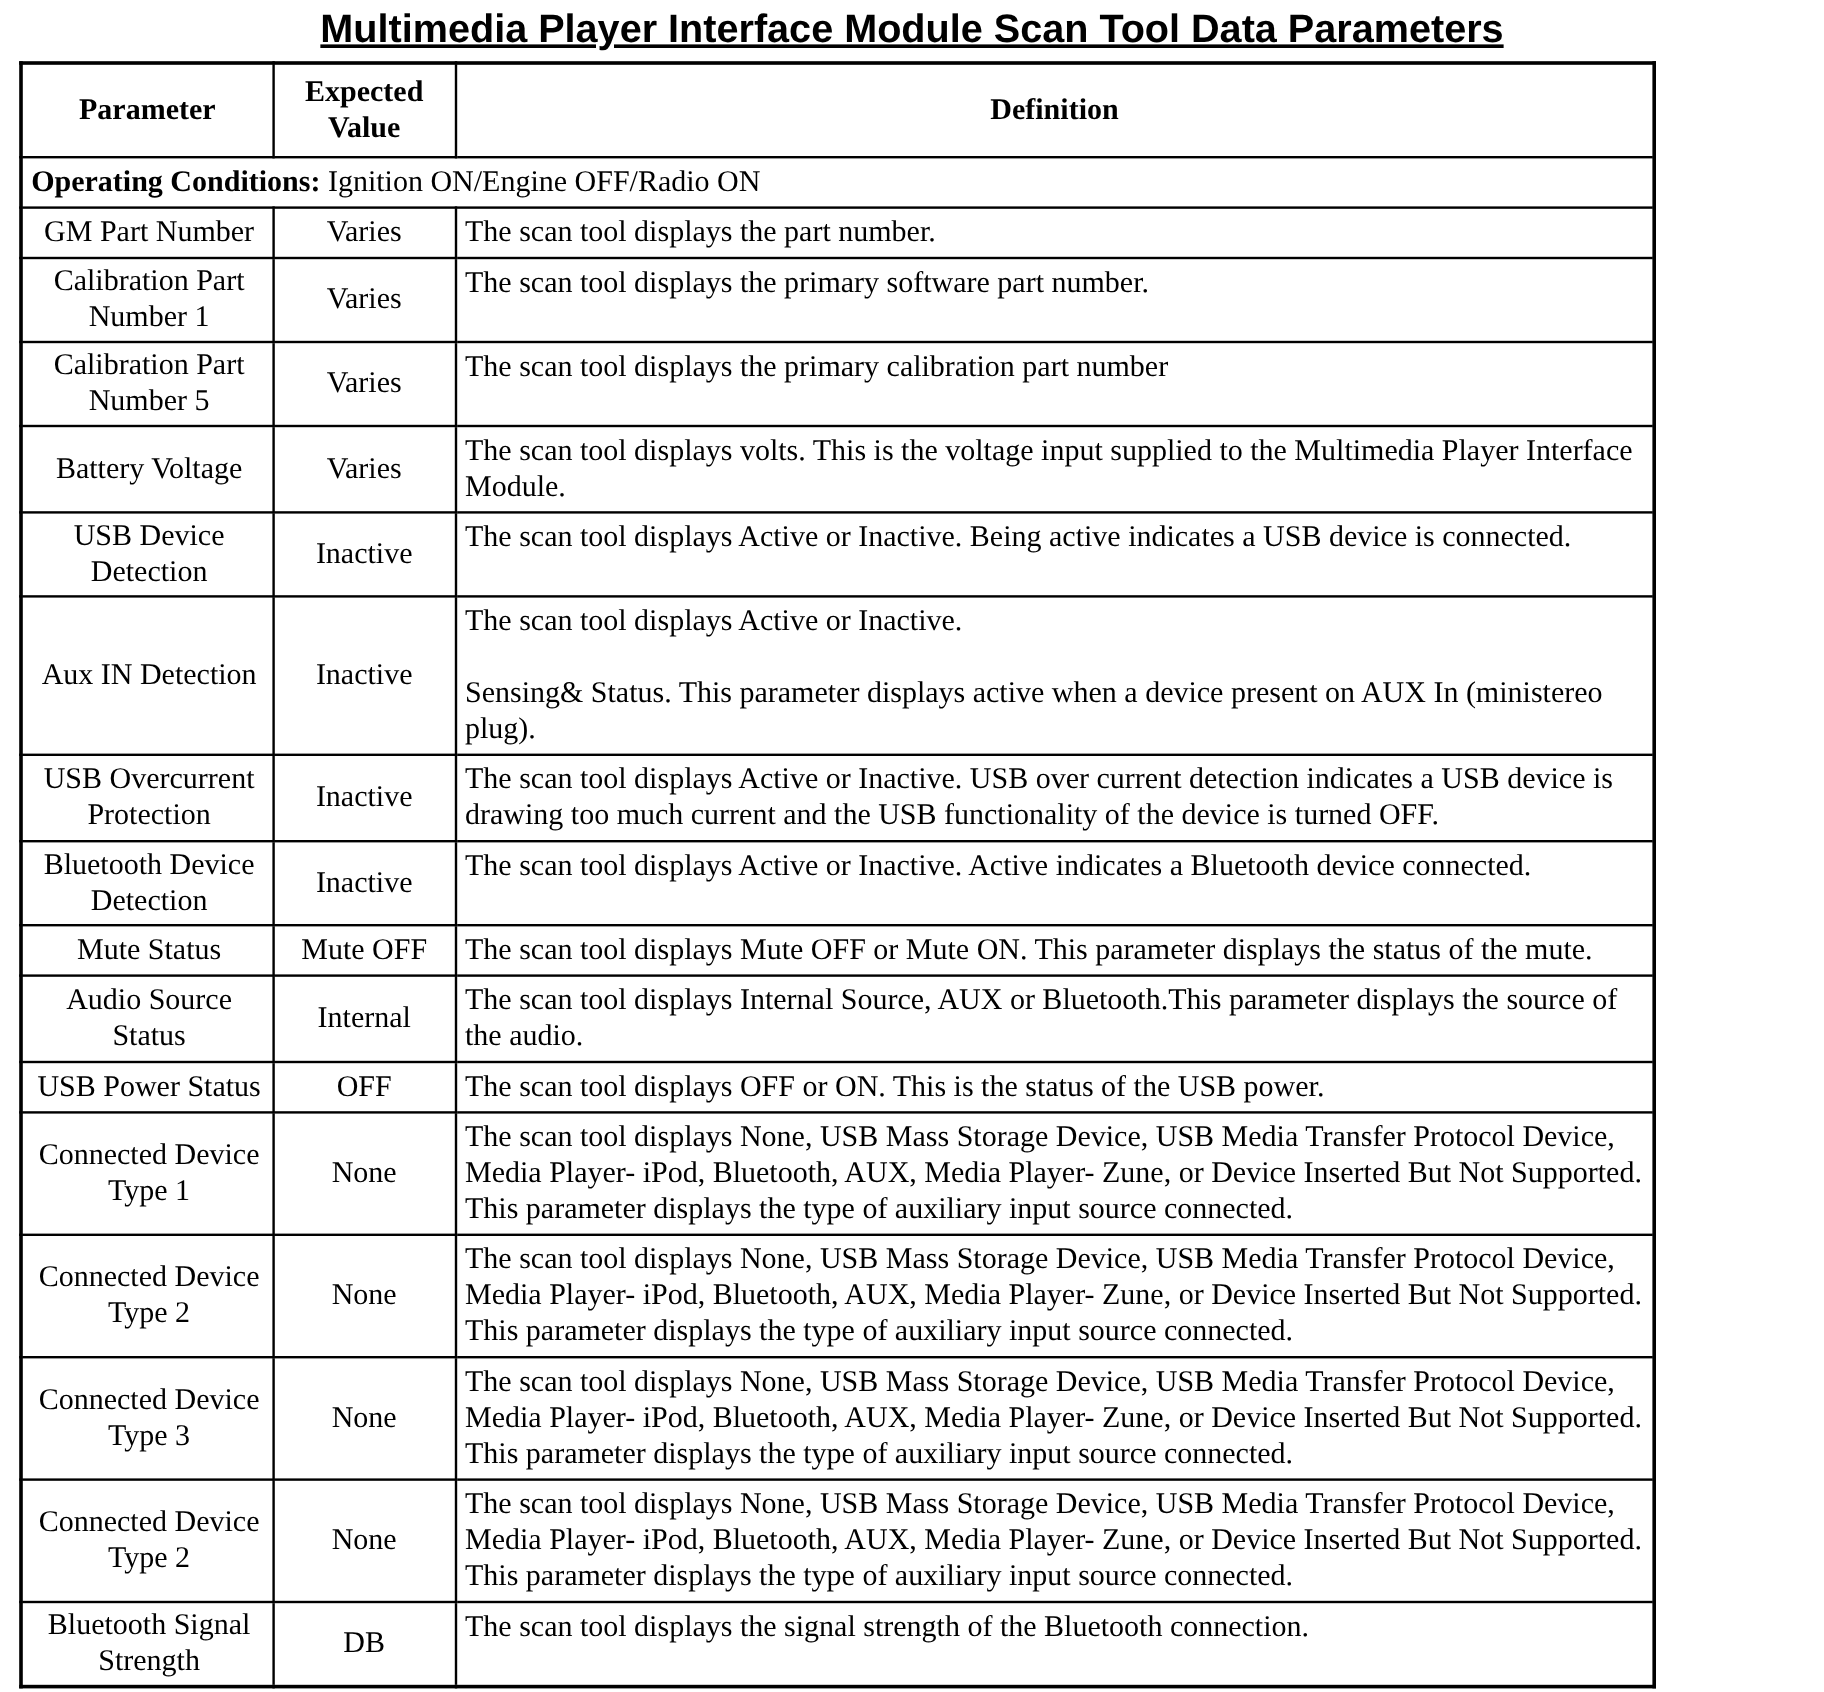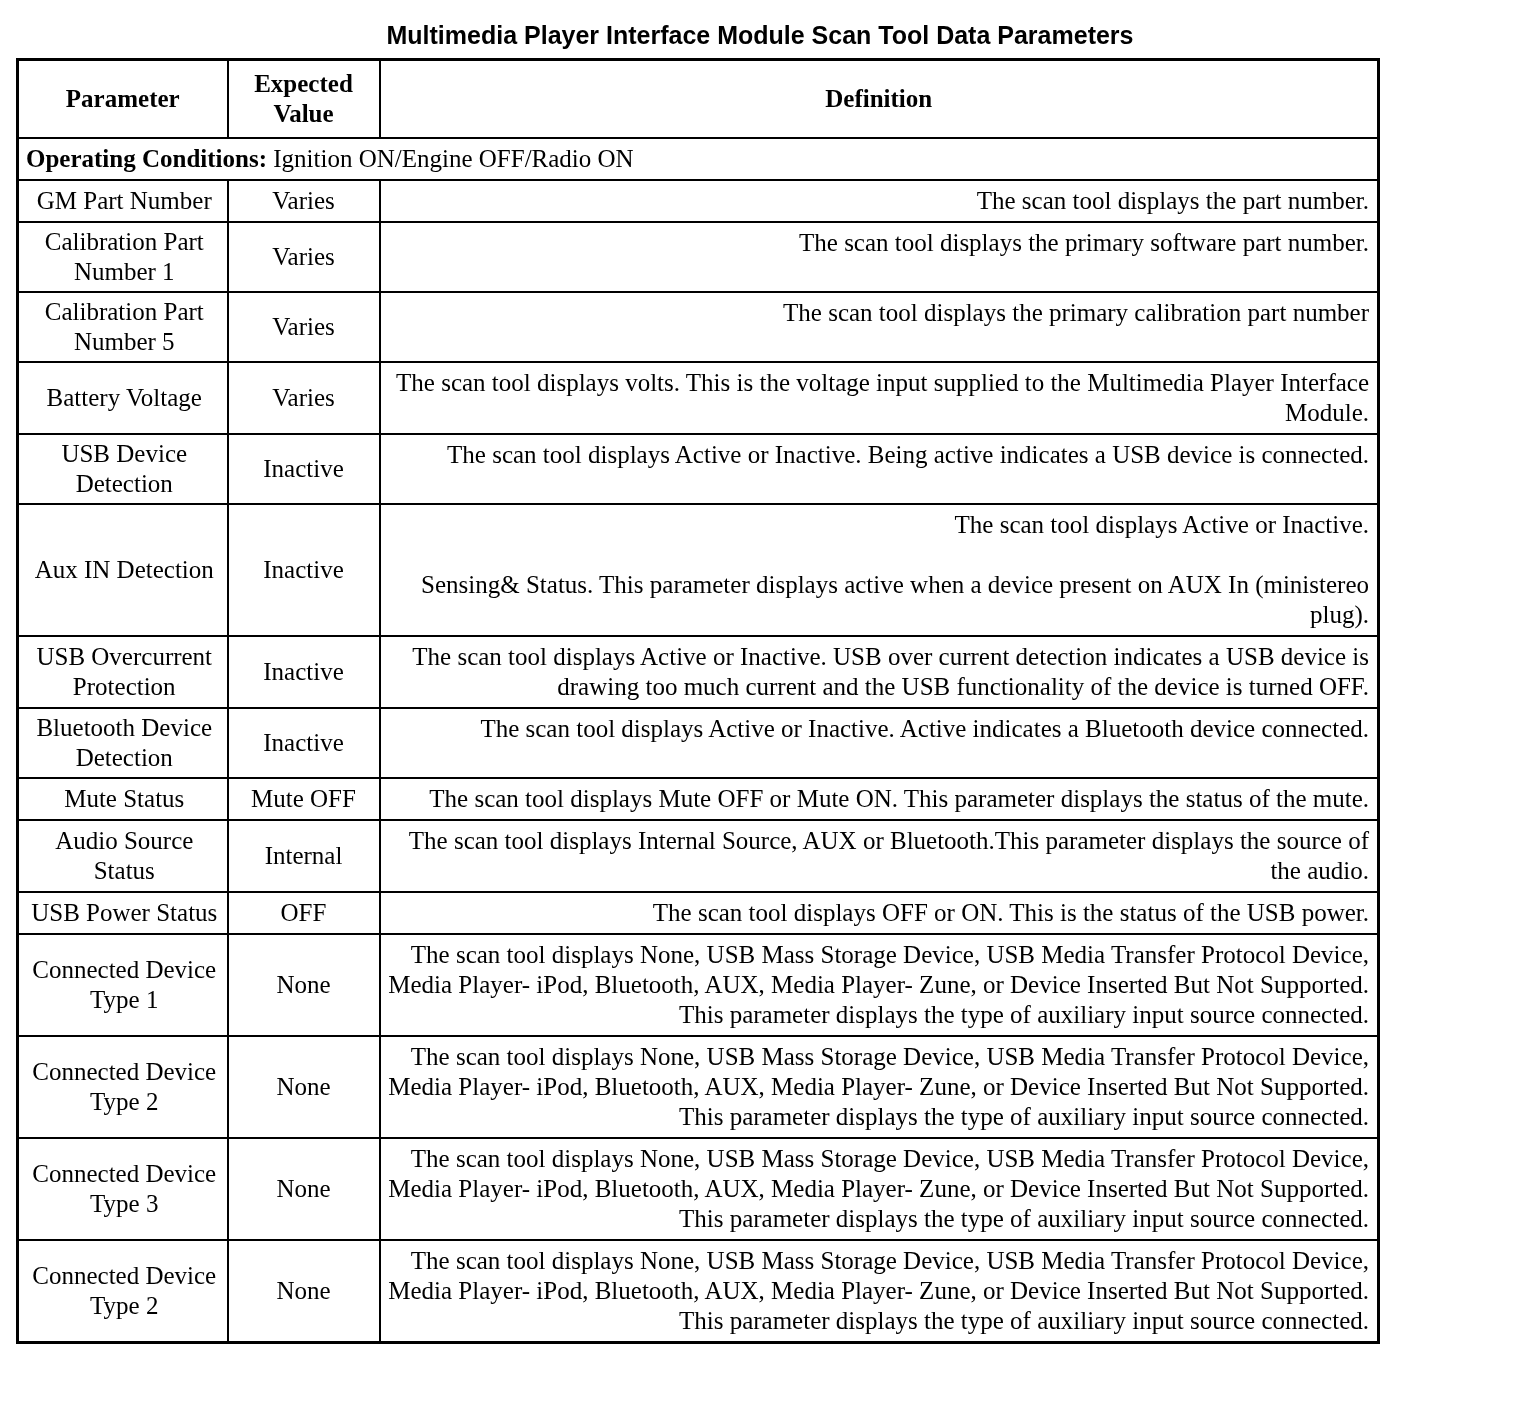--- a/index.html
+++ b/index.html
@@ -8,25 +8,26 @@
     background: #ffffff;
     color: #000000;
     font-family: "Liberation Sans", sans-serif;
   }
   body {
     width: 1520px;
     height: 1410px;
     overflow: hidden;
   }
   .page-title {
-    font-size: 25px;
+    font-size: 33px;
     font-weight: bold;
     text-align: center;
-    margin: 21px 0 8px 0;
+    margin: 5px 0 8px 0;
     letter-spacing: 0px;
+    text-decoration: underline;
   }
   table.params {
     border-collapse: collapse;
     table-layout: fixed;
     width: 1364px;
     margin-left: 16px;
     border: 3px solid #000;
     font-family: Liberation Serif, serif;
   }
   table.params th,
@@ -49,21 +50,21 @@
     text-align: center;
     vertical-align: middle;
     padding: 4px 4px 4px 7px;
   }
   td.expected {
     text-align: center;
     vertical-align: middle;
     padding: 4px 4px;
   }
   td.definition {
-    text-align: right;
+    text-align: left;
     vertical-align: top;
     padding: 5px 8px 5px 7px;
     white-space: pre-line;
   }
   tr.opcond td {
     padding: 4px 4px 4px 7px;
     height: 32px;
     vertical-align: middle;
     white-space: normal;
   }
@@ -177,14 +178,19 @@
     <td class="expected">None</td>
     <td class="definition">The scan tool displays None, USB Mass Storage Device, USB Media Transfer Protocol Device, Media Player- iPod, Bluetooth, AUX, Media Player- Zune, or Device Inserted But Not Supported. This parameter displays the type of auxiliary input source connected.</td>
   </tr>
 
   <tr>
     <td class="param">Connected Device Type 2</td>
     <td class="expected">None</td>
     <td class="definition">The scan tool displays None, USB Mass Storage Device, USB Media Transfer Protocol Device, Media Player- iPod, Bluetooth, AUX, Media Player- Zune, or Device Inserted But Not Supported. This parameter displays the type of auxiliary input source connected.</td>
   </tr>
 
+  <tr>
+    <td class="param">Bluetooth Signal Strength</td>
+    <td class="expected">DB</td>
+    <td class="definition">The scan tool displays the signal strength of the Bluetooth connection.</td>
+  </tr>
 </tbody>
 </table>
 
 </body></html>

